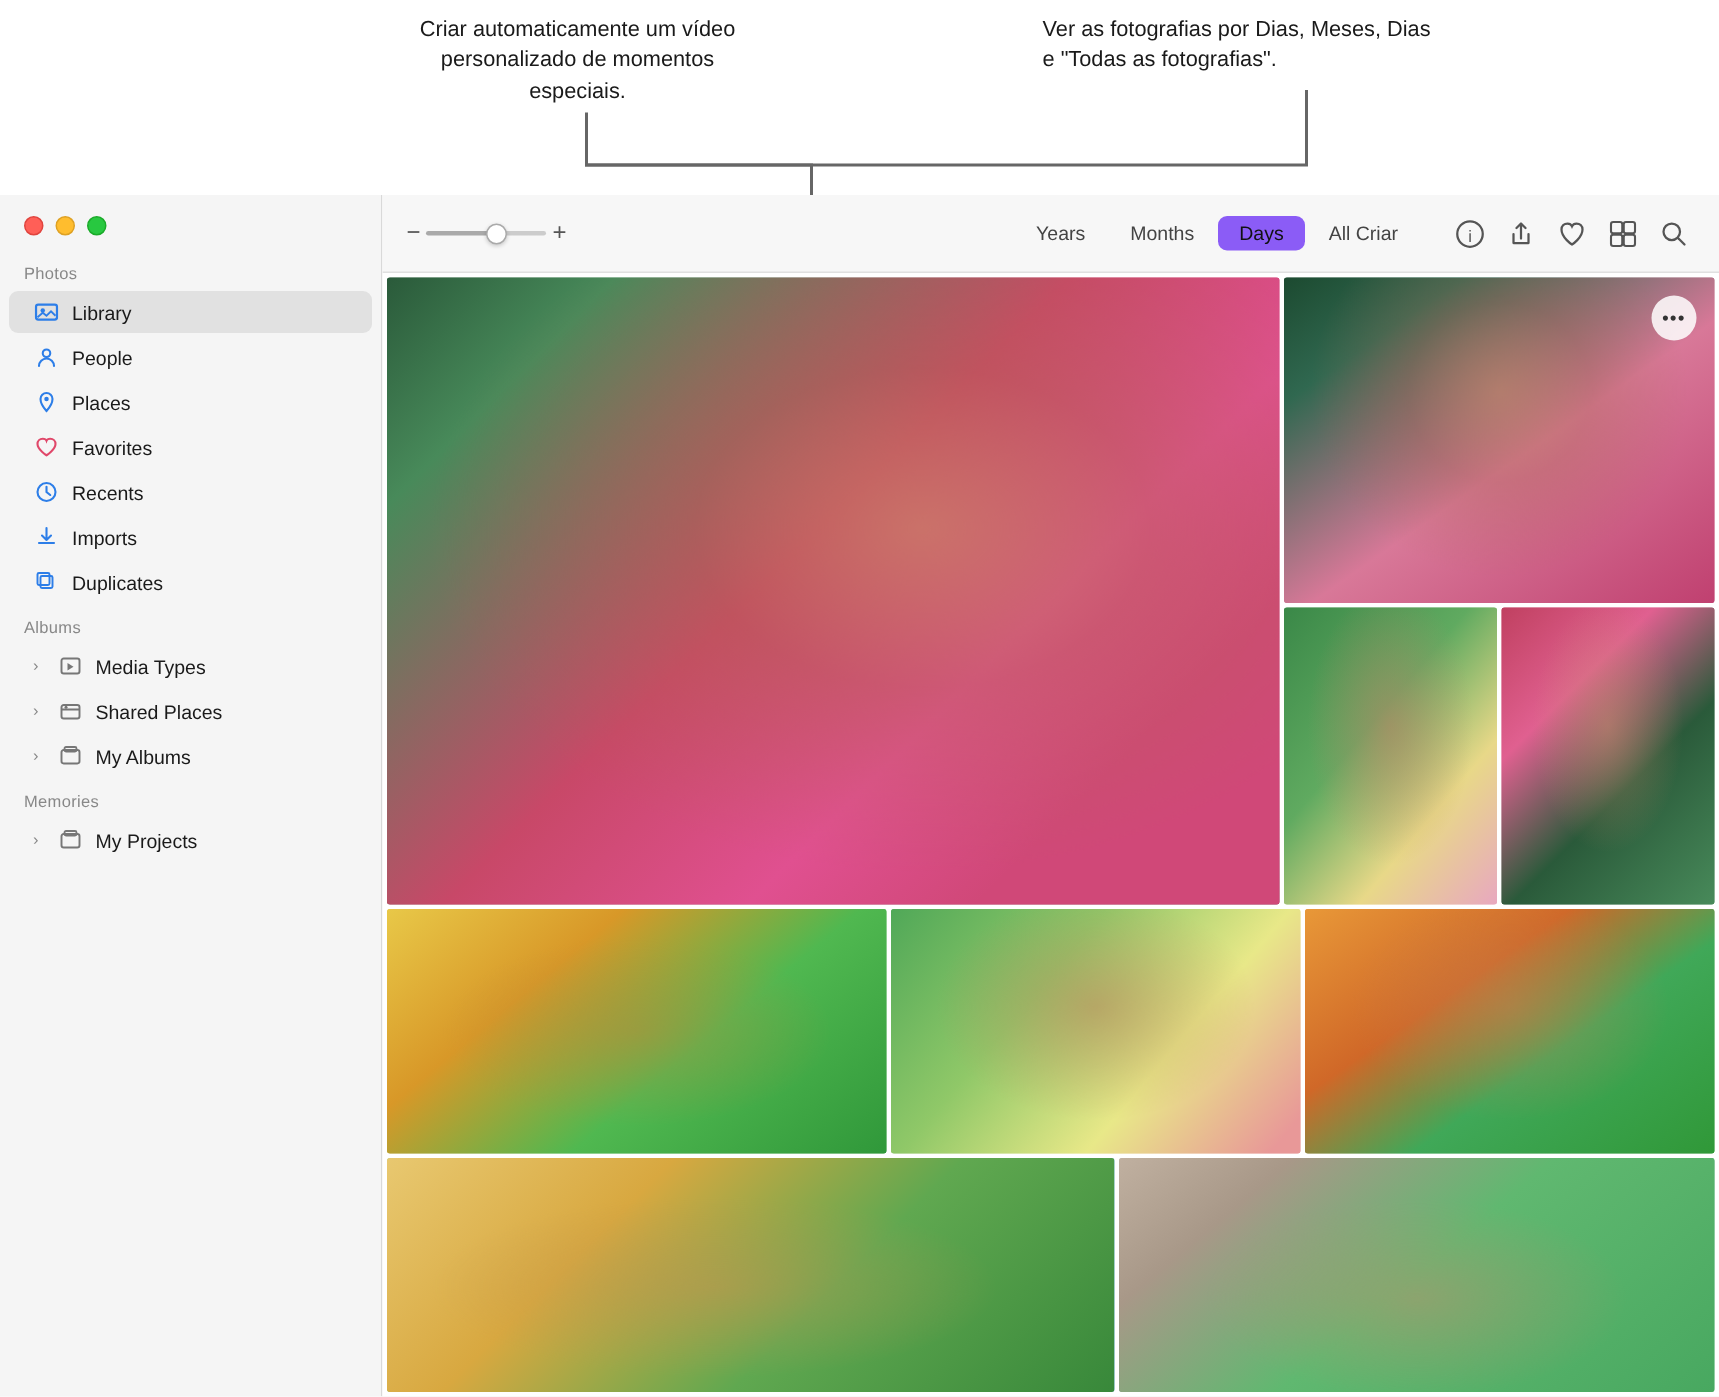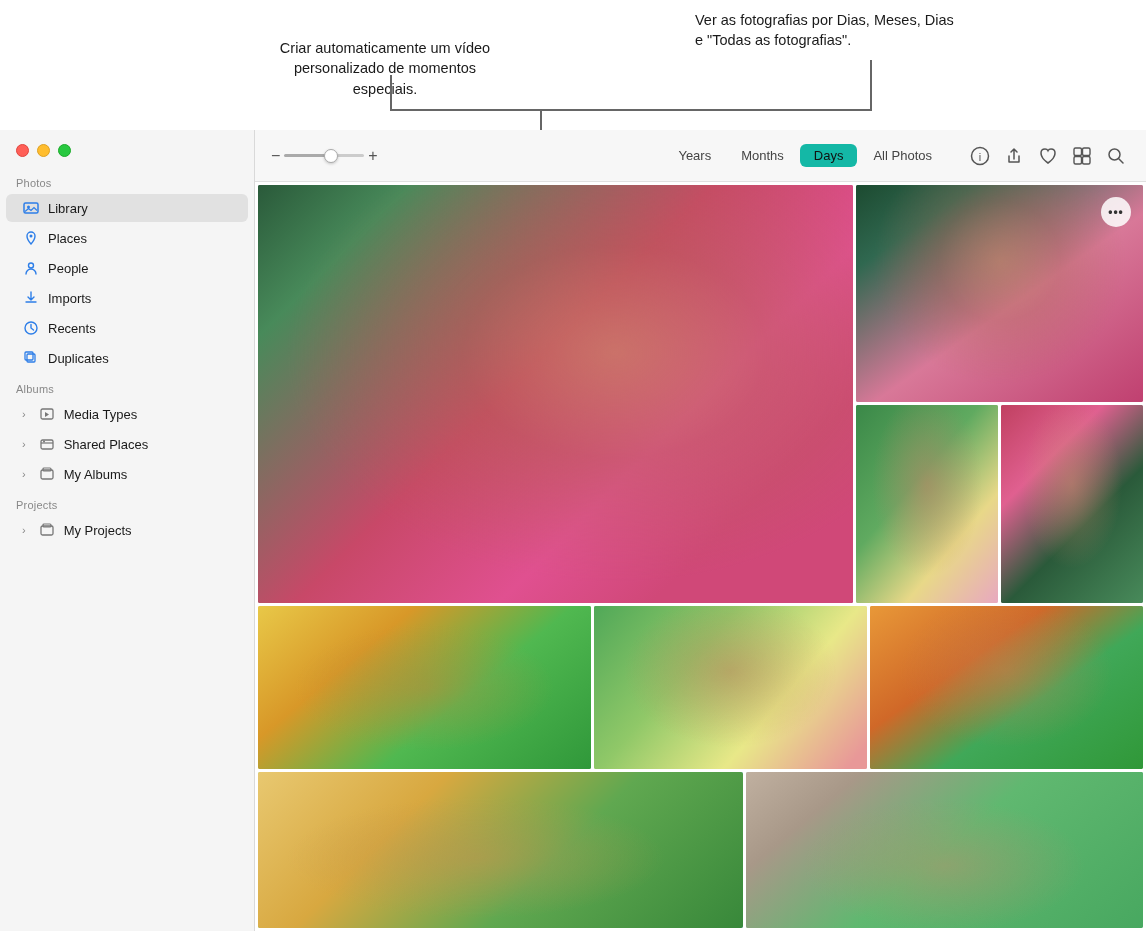--- a/index.html
+++ b/index.html
@@ -26,21 +26,20 @@
     }
     .tooltip-left {
       position: absolute;
       left: 265px;
       top: 10px;
       width: 240px;
       font-size: 14.5px;
       line-height: 1.4;
       color: #1a1a1a;
       text-align: center;
-      margin-top: 28px;
     }
     .tooltip-right {
       position: absolute;
       left: 695px;
       top: 10px;
       width: 260px;
       font-size: 14.5px;
       line-height: 1.4;
       color: #1a1a1a;
     }
@@ -197,21 +196,21 @@
     }
     .view-tab {
       padding: 4px 14px;
       font-size: 13px;
       color: #444;
       cursor: pointer;
       border-radius: 6px;
       font-weight: 400;
     }
     .view-tab.active {
-      background: #14b8a6;
+      background: #8b5cf6;
       font-weight: 500;
       color: #111;
     }
 
     .toolbar-actions {
       display: flex;
       align-items: center;
       gap: 6px;
       margin-left: 8px;
     }
@@ -304,56 +303,64 @@
           <path d="M2 11.5 L5.5 8.5 L8 10.5 L11 7.5 L14 10.5" stroke="#2d7ee8" stroke-width="1.2" fill="none"></path>
         </svg>
       </span>
       <span class="item-label">Library</span>
     </div>
 
 
     <div class="sidebar-item">
       <span class="item-icon blue">
         <svg width="16" height="16" viewBox="0 0 16 16" fill="none">
+          <circle cx="8" cy="5.5" r="2.5" stroke="#2d7ee8" stroke-width="1.4" fill="none"></circle>
+          <path d="M3 14c0-2.761 2.239-5 5-5s5 2.239 5 5" stroke="#2d7ee8" stroke-width="1.4" fill="none" stroke-linecap="round"></path>
+        </svg>
+      </span>
+      <span class="item-label">People</span>
+    </div>
+
+    <div class="sidebar-item">
+      <span class="item-icon blue">
+        <svg width="16" height="16" viewBox="0 0 16 16" fill="none">
           <path d="M8 2C5.8 2 4 3.8 4 6c0 3.5 4 8 4 8s4-4.5 4-8c0-2.2-1.8-4-4-4z" stroke="#2d7ee8" stroke-width="1.4" fill="none"></path>
           <circle cx="8" cy="6" r="1.5" fill="#2d7ee8"></circle>
         </svg>
       </span>
       <span class="item-label">Places</span>
     </div>
 
     <div class="sidebar-item">
+      <span class="item-icon pink">
+        <svg width="16" height="16" viewBox="0 0 16 16" fill="none">
+          <path d="M8 13.5s-6-3.8-6-7.5c0-2 1.5-3.5 3.5-3.5C6.8 2.5 7.7 3 8 3.8c.3-.8 1.2-1.3 2.5-1.3 2 0 3.5 1.5 3.5 3.5C14 9.7 8 13.5 8 13.5z" stroke="#e0486a" stroke-width="1.4" fill="none"></path>
+        </svg>
+      </span>
+      <span class="item-label">Favorites</span>
+    </div>
+
+    <div class="sidebar-item">
       <span class="item-icon blue">
         <svg width="16" height="16" viewBox="0 0 16 16" fill="none">
-          <circle cx="8" cy="5.5" r="2.5" stroke="#2d7ee8" stroke-width="1.4" fill="none"></circle>
-          <path d="M3 14c0-2.761 2.239-5 5-5s5 2.239 5 5" stroke="#2d7ee8" stroke-width="1.4" fill="none" stroke-linecap="round"></path>
-        </svg>
-      </span>
-      <span class="item-label">People</span>
-    </div>
-
+          <circle cx="8" cy="8" r="6" stroke="#2d7ee8" stroke-width="1.4" fill="none"></circle>
+          <path d="M8 4.5V8l2.5 2" stroke="#2d7ee8" stroke-width="1.4" stroke-linecap="round"></path>
+        </svg>
+      </span>
+      <span class="item-label">Recents</span>
+    </div>
 
     <div class="sidebar-item">
       <span class="item-icon blue">
         <svg width="16" height="16" viewBox="0 0 16 16" fill="none">
           <path d="M8 2v8M5 7l3 3 3-3" stroke="#2d7ee8" stroke-width="1.4" stroke-linecap="round" stroke-linejoin="round"></path>
           <path d="M3 12h10" stroke="#2d7ee8" stroke-width="1.4" stroke-linecap="round"></path>
         </svg>
       </span>
       <span class="item-label">Imports</span>
-    </div>
-
-    <div class="sidebar-item">
-      <span class="item-icon blue">
-        <svg width="16" height="16" viewBox="0 0 16 16" fill="none">
-          <circle cx="8" cy="8" r="6" stroke="#2d7ee8" stroke-width="1.4" fill="none"></circle>
-          <path d="M8 4.5V8l2.5 2" stroke="#2d7ee8" stroke-width="1.4" stroke-linecap="round"></path>
-        </svg>
-      </span>
-      <span class="item-label">Recents</span>
     </div>
 
     <div class="sidebar-item">
       <span class="item-icon blue">
         <svg width="16" height="16" viewBox="0 0 16 16" fill="none">
           <rect x="4" y="4" width="8" height="8" rx="1" stroke="#2d7ee8" stroke-width="1.3" fill="none"></rect>
           <rect x="2" y="2" width="8" height="8" rx="1" stroke="#2d7ee8" stroke-width="1.3" fill="none"></rect>
         </svg>
       </span>
       <span class="item-label">Duplicates</span>
@@ -388,21 +395,21 @@
       <span class="sidebar-expand">›</span>
       <span class="item-icon gray">
         <svg width="16" height="16" viewBox="0 0 16 16" fill="none">
           <rect x="2" y="4" width="12" height="9" rx="1.5" stroke="#777" stroke-width="1.3" fill="none"></rect>
           <rect x="4" y="2" width="8" height="3" rx="1" stroke="#777" stroke-width="1.2" fill="none"></rect>
         </svg>
       </span>
       <span class="item-label">My Albums</span>
     </div>
 
-    <div class="sidebar-section-label">Projects</div>
+    <div class="sidebar-section-label">Memories</div>
 
     <div class="sidebar-item">
       <span class="sidebar-expand">›</span>
       <span class="item-icon gray">
         <svg width="16" height="16" viewBox="0 0 16 16" fill="none">
           <rect x="2" y="4" width="12" height="9" rx="1.5" stroke="#777" stroke-width="1.3" fill="none"></rect>
           <rect x="4" y="2" width="8" height="3" rx="1" stroke="#777" stroke-width="1.2" fill="none"></rect>
         </svg>
       </span>
       <span class="item-label">My Projects</span>
@@ -418,21 +425,21 @@
         <input type="range" class="zoom-slider" min="0" max="100" value="60" style="">
         <span class="zoom-plus">+</span>
       </div>
 
       <div class="toolbar-spacer"></div>
 
       <div class="view-tabs">
         <div class="view-tab">Years</div>
         <div class="view-tab">Months</div>
         <div class="view-tab active">Days</div>
-        <div class="view-tab">All Photos</div>
+        <div class="view-tab">All Criar</div>
       </div>
 
       <div class="toolbar-actions">
         <div class="toolbar-icon-btn" title="Info">
           <svg width="20" height="20" viewBox="0 0 20 20" fill="none">
             <circle cx="10" cy="10" r="8.5" stroke="#555" stroke-width="1.5" fill="none"></circle>
             <text x="10" y="15" text-anchor="middle" font-size="11" fill="#555" font-weight="500">i</text>
           </svg>
         </div>
         <div class="toolbar-icon-btn" title="Share">

